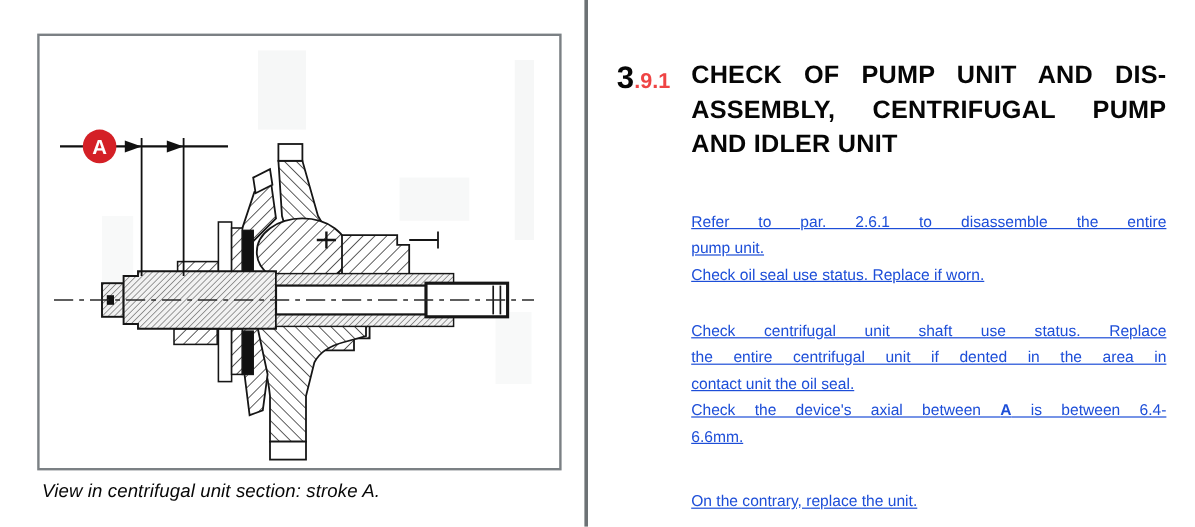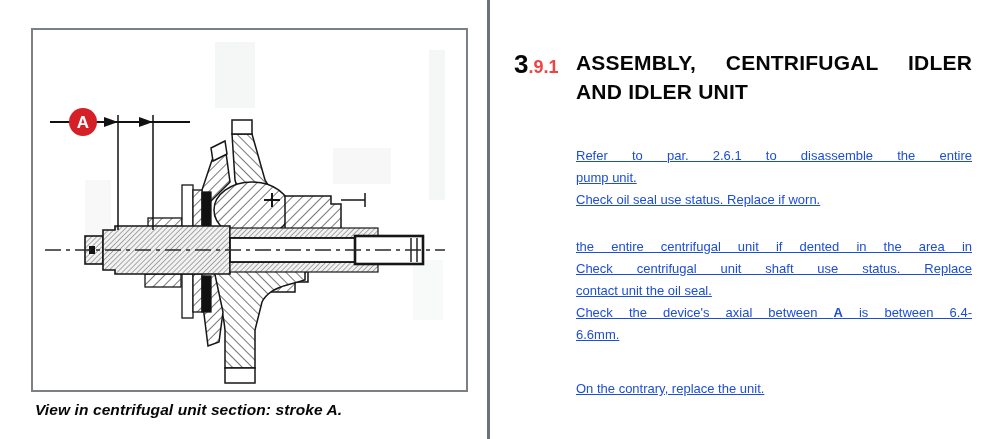--- a/index.html
+++ b/index.html
@@ -23,21 +23,21 @@
   .dim-badge {
     position:absolute; left:36px; top:78px;
     width:28px; height:28px; border-radius:50%;
     background:#d42026; color:#ffffff;
     font-weight:bold; font-size:17px;
     display:flex; align-items:center; justify-content:center;
     line-height:1;
   }
   .figure-caption {
     position:absolute; left:35px; top:401px;
-    font-size:15.5px; font-weight:bold; font-style:italic;
+    font-size:15.5px; font-weight:normal; font-style:italic;
     color:#070707; letter-spacing:0.1px;
   }
 
   
   .column-divider {
     position:absolute; left:487px; top:0;
     width:3px; height:439px;
     background:#6d7275;
   }
 
@@ -149,35 +149,36 @@
 <div class="figure-caption">View in centrifugal unit section: stroke A.</div>
 
 <div class="column-divider"></div>
 
 <div class="right-col">
   <div class="heading">
     <div class="heading-num">
       <span class="num-big">3</span><span class="num-small">.9.1</span>
     </div>
     <div class="heading-title">
-      <div class="t-line just">ASSEMBLY, CENTRIFUGAL IDLER</div>
+      <div class="t-line just">CHECK OF PUMP UNIT AND DIS-</div>
+      <div class="t-line just">ASSEMBLY, CENTRIFUGAL PUMP</div>
       <div class="t-line">AND IDLER UNIT</div>
     </div>
   </div>
 
   <div class="body-text">
     <div class="para">
       <div class="b-line just">Refer to par. 2.6.1 to disassemble the entire</div>
       <div class="b-line">pump unit.</div>
       <div class="b-line">Check oil seal use status. Replace if worn.</div>
     </div>
 
     <div class="para gap1">
+      <div class="b-line just">Check centrifugal unit shaft use status. Replace</div>
       <div class="b-line just">the entire centrifugal unit if dented in the area in</div>
-      <div class="b-line just">Check centrifugal unit shaft use status. Replace</div>
       <div class="b-line">contact unit the oil seal.</div>
       <div class="b-line just">
         <span>Check the device's axial between </span><span class="bold-a">A</span><span> is between 6.4-</span>
       </div>
       <div class="b-line">6.6mm.</div>
     </div>
 
     <div class="para gap2">
       <div class="b-line">On the contrary, replace the unit.</div>
     </div>

